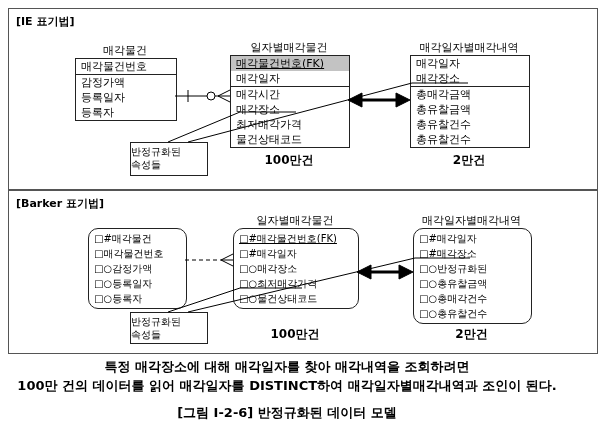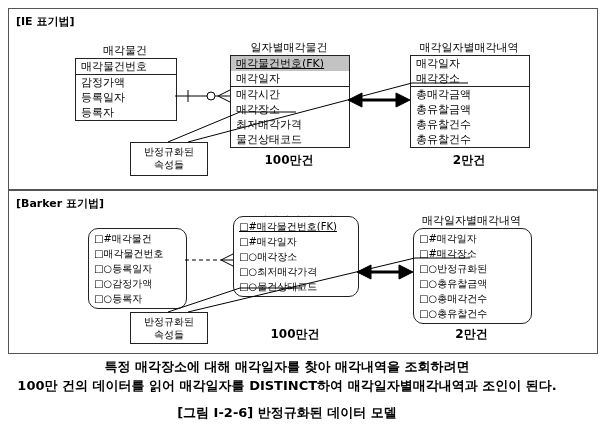--- a/index.html
+++ b/index.html
@@ -11,21 +11,21 @@
   .panel-label{position:absolute;font-weight:bold;font-size:11px;white-space:nowrap;}
   .etitle{position:absolute;font-size:11px;text-align:center;white-space:nowrap;}
   .ebox{position:absolute;border:1px solid #222;background:#fff;}
   .rounded{border-radius:10px;overflow:hidden;}
   .row{height:15px;line-height:15px;font-size:11px;padding-left:5px;white-space:nowrap;overflow:hidden;}
   .brow{font-size:10px;}
   .divider{border-bottom:1px solid #222;}
   .gray{background:#c3c3c3;}
   .u{text-decoration:underline;}
   .count{position:absolute;font-weight:bold;font-size:12px;text-align:center;white-space:nowrap;}
-  .callout{position:absolute;border:1px solid #222;background:#fff;font-size:10px;line-height:13px;text-align:center;padding-top:2px;}
+  .callout{position:absolute;border:1px solid #222;background:#fff;font-size:10px;line-height:13px;text-align:left;padding-top:2px;}
   .overlay{position:absolute;left:0;top:0;pointer-events:none;}
   .footer-line{position:absolute;left:0;width:574px;text-align:center;font-weight:bold;font-size:13px;white-space:nowrap;}
 </style>
 </head>
 <body>
 
 <div class="stage">
 
   <div class="panel" style="left:8px;top:8px;width:588px;height:180px;"></div>
   <div class="panel-label" style="left:16px;top:14px;">[IE 표기법]</div>
@@ -64,27 +64,27 @@
     <div>반정규화된</div>
     <div>속성들</div>
   </div>
 
   <div class="panel" style="left:8px;top:190px;width:588px;height:162px;"></div>
   <div class="panel-label" style="left:16px;top:196px;">[Barker 표기법]</div>
 
   <div class="ebox rounded" style="left:88px;top:228px;width:97px;padding:2px 0;">
     <div class="row brow">□#매각물건</div>
     <div class="row brow">□매각물건번호</div>
+    <div class="row brow">□○감정가액</div>
     <div class="row brow">□○등록일자</div>
-    <div class="row brow">□○감정가액</div>
     <div class="row brow">□○등록자</div>
   </div>
 
   <div class="etitle" style="left:233px;top:213px;width:124px;">일자별매각물건</div>
-  <div class="ebox rounded" style="left:233px;top:216px;width:124px;padding:2px 0;">
+  <div class="ebox rounded" style="left:233px;top:228px;width:124px;padding:2px 0;">
     <div class="row brow u">□#매각물건번호(FK)</div>
     <div class="row brow">□#매각일자</div>
     <div class="row brow">□○매각장소</div>
     <div class="row brow">□○최저매각가격</div>
     <div class="row brow">□○물건상태코드</div>
   </div>
   <div class="count" style="left:233px;top:326px;width:124px;">100만건</div>
 
   <div class="etitle" style="left:413px;top:213px;width:117px;">매각일자별매각내역</div>
   <div class="ebox rounded" style="left:413px;top:228px;width:117px;padding:2px 0;">

